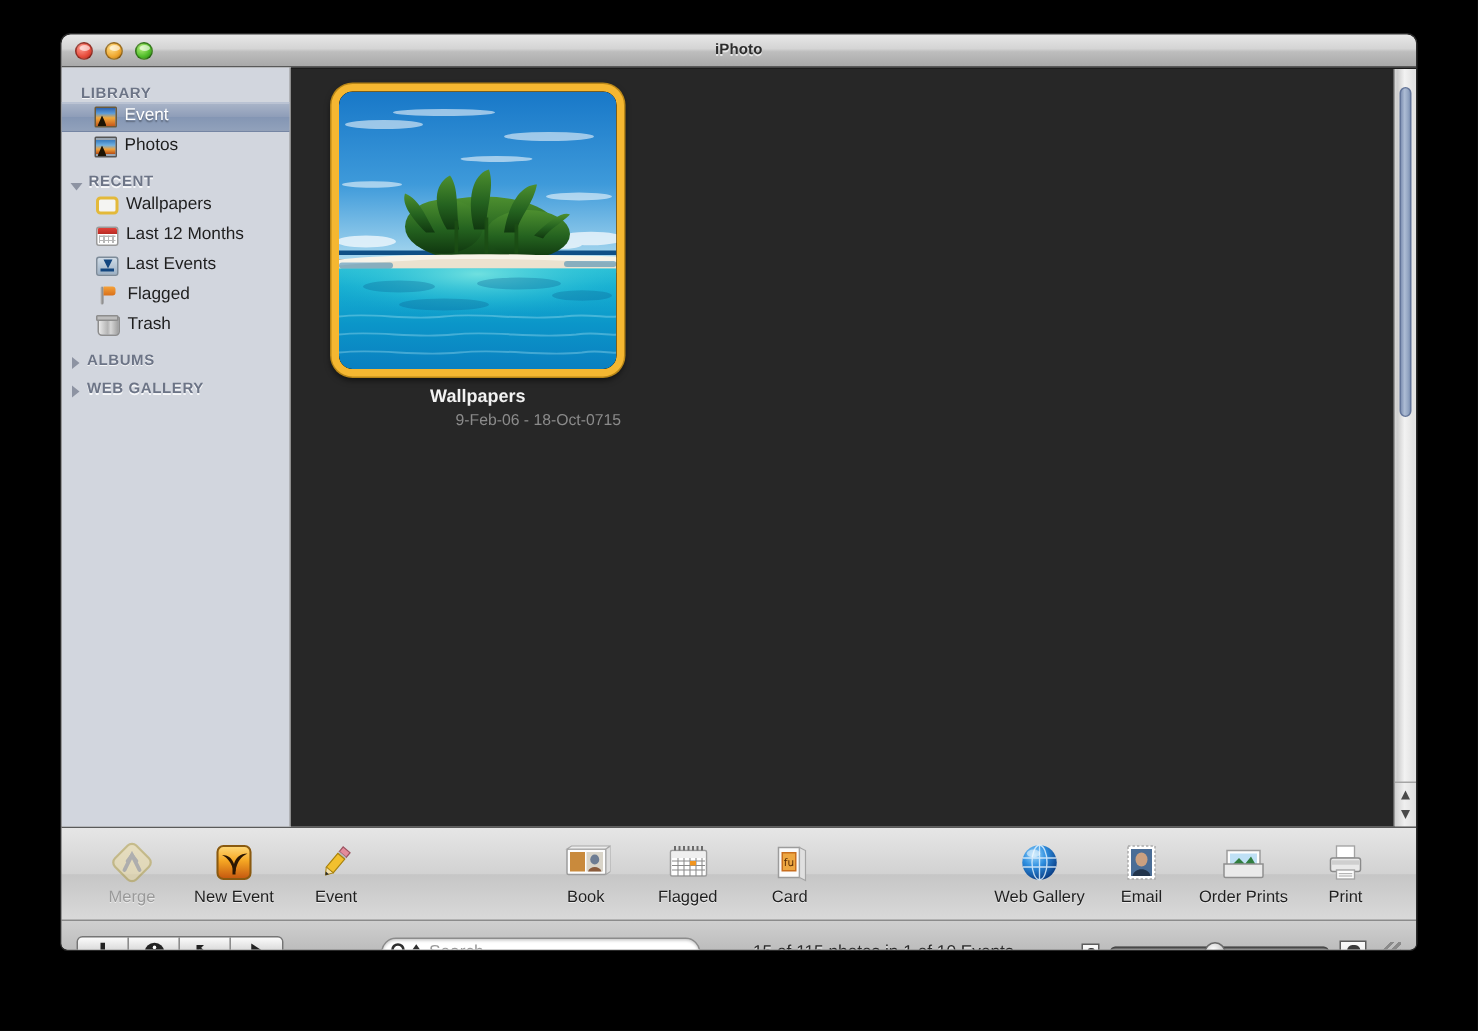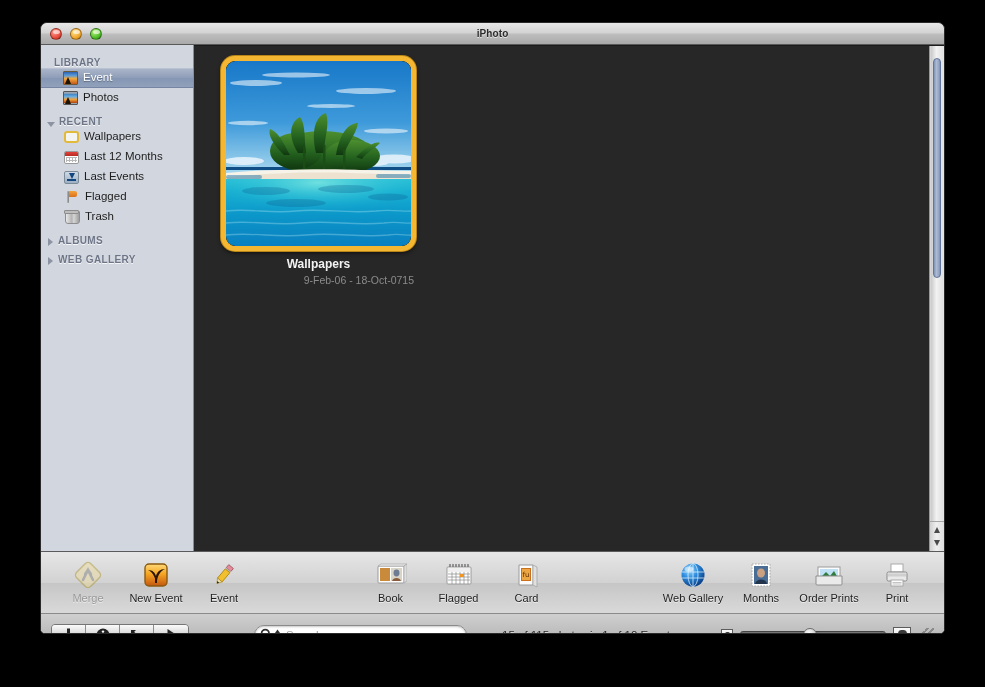--- a/index.html
+++ b/index.html
@@ -716,21 +716,21 @@
 
       <div class="tb-item">
         <div class="glyph">
           <svg width="26" height="28" viewBox="0 0 26 28">
             <rect x="4" y="3" width="18" height="22" fill="#fff" stroke="#aaa" stroke-width="1" stroke-dasharray="1.6 1.4"></rect>
             <rect x="6" y="5" width="14" height="18" fill="#4a6d96"></rect>
             <ellipse cx="13" cy="12" rx="4" ry="4.6" fill="#caa080"></ellipse>
             <path d="M7 23 C8 17 18 17 19 23 Z" fill="#22344b"></path>
           </svg>
         </div>
-        <div class="lbl">Months</div>
+        <div class="lbl">Email</div>
       </div>
 
       <div class="tb-item">
         <div class="glyph">
           <svg width="30" height="28" viewBox="0 0 30 28">
             <rect x="4" y="6" width="22" height="13" fill="#fdfdfd" stroke="#9c9c9c" stroke-width="1"></rect>
             <rect x="6" y="8" width="18" height="9" fill="#bfe0f5"></rect>
             <path d="M6 17 L12 11 L16 15 L20 10 L24 17 Z" fill="#2f7d3e"></path>
             <path d="M2 15 L28 15 L28 23 C28 23.6 27.6 24 27 24 L3 24 C2.4 24 2 23.6 2 23 Z" fill="#eaeaea" stroke="#8f8f8f" stroke-width="1"></path>
           </svg>

